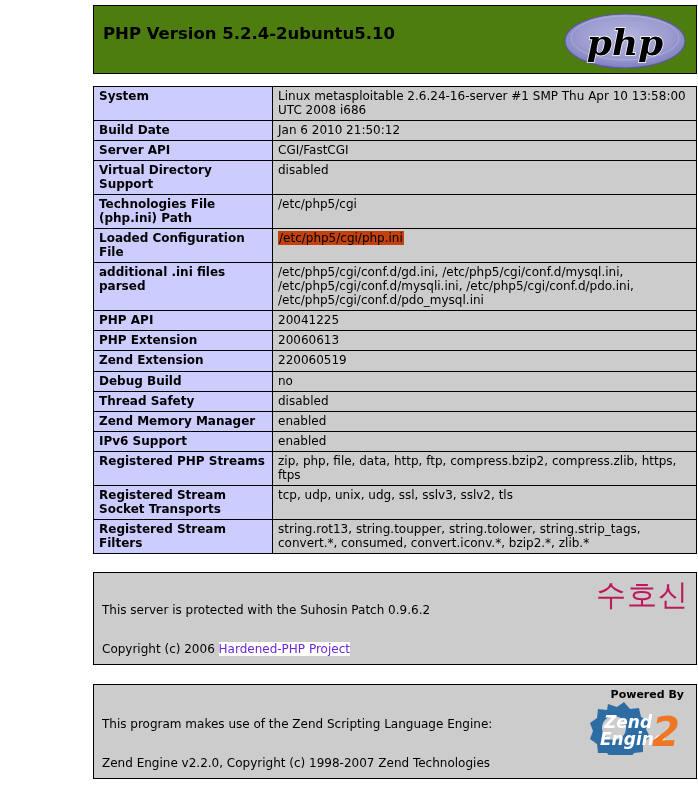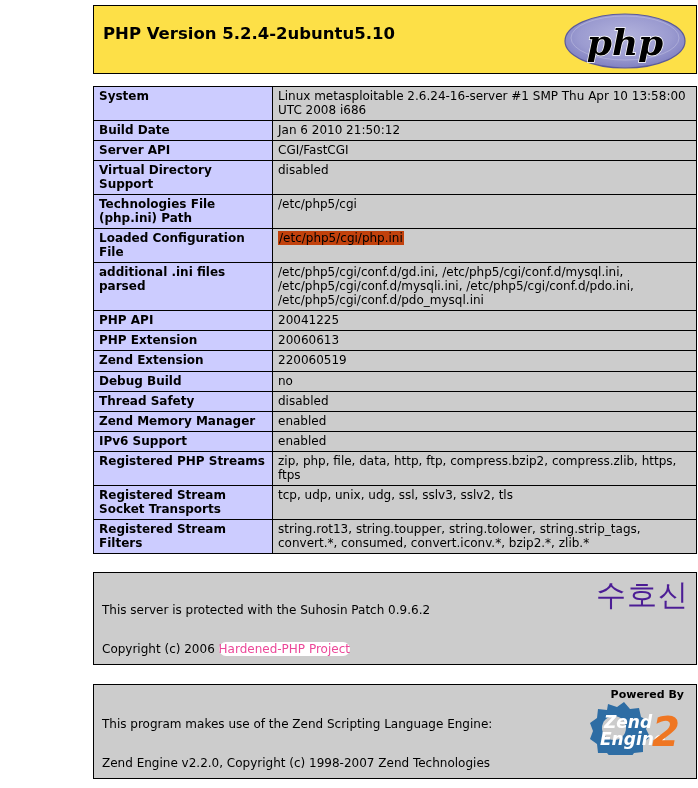--- a/index.html
+++ b/index.html
@@ -19,21 +19,21 @@
     position: absolute;
     left: 93px;
     top: 5px;
     width: 604px;
   }
 
   
   .header-band {
     position: relative;
     height: 69px;
-    background: #fde047;
+    background: #4d7c0f;
     border: 1px solid #000000;
     box-sizing: border-box;
   }
   .header-title {
     position: absolute;
     left: 9px;
     top: 18px;
     font-size: 16.5px;
     font-weight: bold;
     letter-spacing: 0px;
@@ -84,33 +84,32 @@
     background: #cccccc;
     border: 1px solid #000000;
     box-sizing: border-box;
     padding: 6px 8px 7px 8px;
     min-height: 48px;
     line-height: 1.25;
     font-size: 12px;
   }
   .notice-line { white-space: nowrap; margin-top: 24px; }
   .link {
-    color: #ec4899;
+    color: #6d28d9;
     background: #ffffff;
     text-decoration: none;
-    border-radius: 7px;
   }
   .suhosin-logo {
     position: absolute;
     right: 7px;
     top: 3px;
     font-size: 30px;
     font-family: "DejaVu Sans", "Liberation Sans", sans-serif;
     letter-spacing: 1px;
-    color: #4c1d95;
+    color: #be185d;
     line-height: 1.25;
   }
 
   .zend-notice {
     margin-top: 19px;
     min-height: 68px;
     padding-top: 8px;
   }
   .zend-logo-wrap {
     position: absolute;

